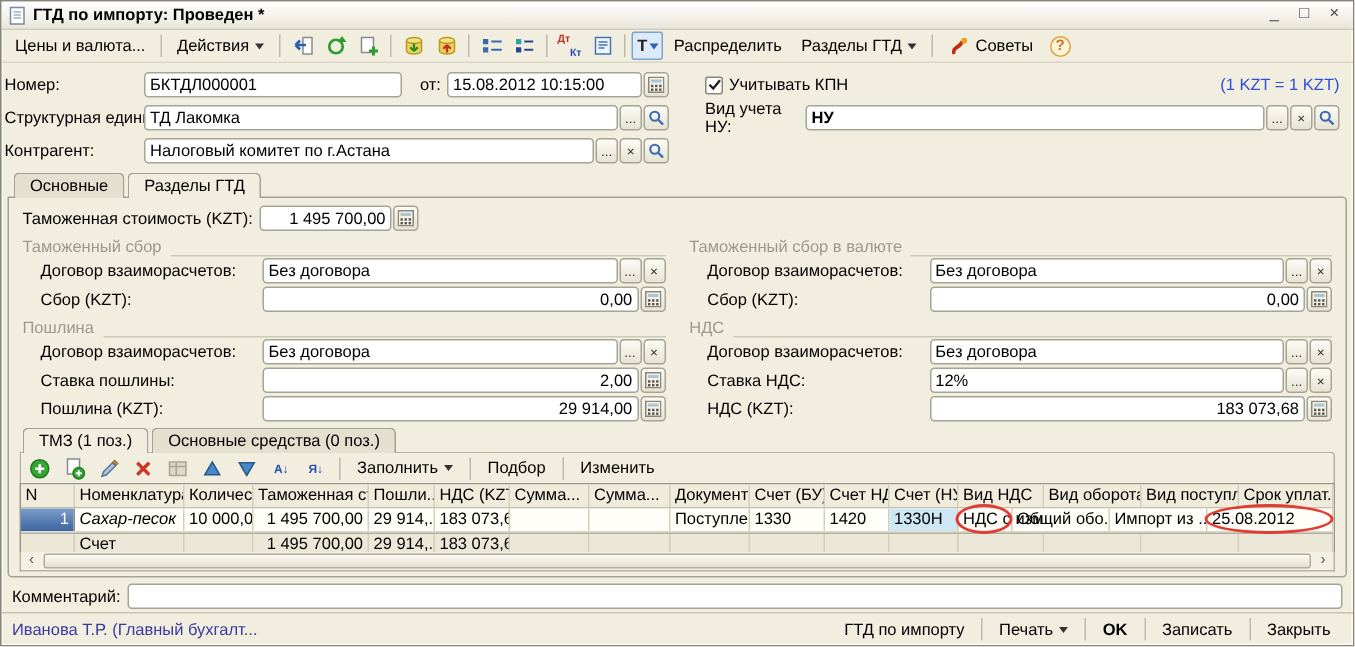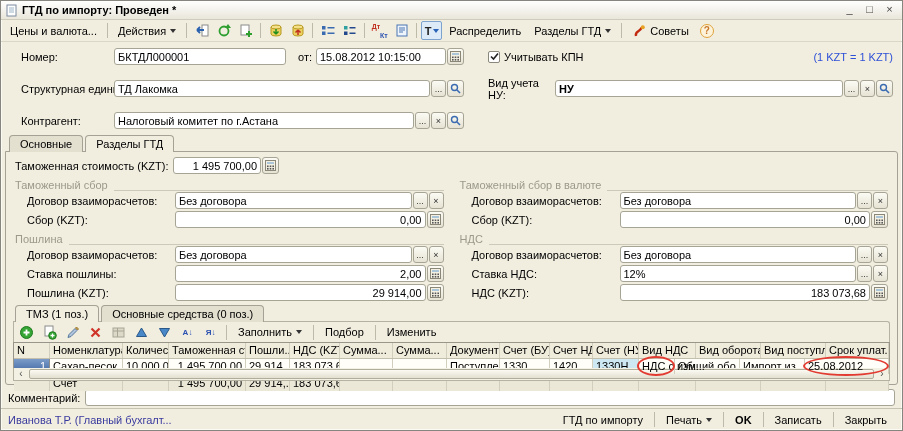--- a/index.html
+++ b/index.html
@@ -27,21 +27,21 @@
   .darr { width:0; height:0; border-left:3px solid transparent; border-right:3px solid transparent;
           border-top:4px solid #333; display:inline-block; }
   .dtkt { position:relative; width:16px; height:14px; display:inline-block; }
   .dtkt i { font-style:normal; position:absolute; top:-1px; left:0; font-size:7px; font-weight:bold; color:#c03020; }
   .dtkt b { position:absolute; bottom:-1px; right:0; font-size:7px; font-weight:bold; color:#2a50b0; }
   .t-ico { font-size:11px; font-weight:bold; color:#222; display:flex; align-items:center; gap:1px; }
   .helpc { width:14px; height:14px; border:1px solid #e0a23c; border-radius:50%; background:#fdf3da;
            color:#c8762a; font-weight:bold; text-align:center; line-height:12px; font-size:10px; margin-left:4px; }
   .sortg { font-size:8px; font-weight:bold; color:#2a50b0; display:flex; align-items:center; }
   
-  .fields { flex:none; padding:5px 0 3px 20px; display:grid; grid-template-columns:452px 1fr; row-gap:13px; }
+  .fields { flex:none; padding:5px 0 3px 2px; display:grid; grid-template-columns:452px 1fr; row-gap:3px; }
   .frow { display:flex; align-items:center; height:19px; padding-right:9px; }
   .frow.rcol { padding-left:15px; }
   .flabel { width:93px; flex:none; white-space:nowrap; }
   input.fld { height:17px; border:1px solid #a6a494; border-radius:3px; background:#fff;
               font:inherit; padding:0 3px; min-width:0; outline:none; }
   input.num { text-align:right; }
   .fbtn { height:17px; min-width:15px; flex:none; border:1px solid #a6a494; border-radius:3px;
           background:linear-gradient(#fcfbf4,#e6e3d4); font-size:9px; line-height:14px;
           text-align:center; margin-left:1px; padding:0 2px; color:#333; display:flex;
           align-items:center; justify-content:center; cursor:default; }
@@ -541,21 +541,21 @@
             <div class="cell" style="width: 50px;">Счет (БУ)</div>
             <div class="cell" style="width: 43px;">Счет НДС</div>
             <div class="cell" style="width: 46px;">Счет (НУ)</div>
             <div class="cell" style="width: 57px;">Вид НДС</div>
             <div class="cell" style="width: 65px;">Вид оборота</div>
             <div class="cell" style="width: 65px;">Вид поступл...</div>
             <div class="cell" style="width: 58px; flex: 1 1 0%;">Срок уплат...</div>
           </div>
         <div class="grow-d" id="grid-row">
             <div class="cell rowmark" style="width: 36px; text-align: right;">1</div>
-            <div class="cell" style="width: 73px;">Сахар-песок</div>
+            <div class="cell" style="width: 73px; font-style: italic;">Сахар-песок</div>
             <div class="cell" style="width: 46px; text-align: right;">10 000,0...</div>
             <div class="cell" style="width: 77px; text-align: right;">1 495 700,00</div>
             <div class="cell" style="width: 44px; text-align: right;">29 914,...</div>
             <div class="cell" style="width: 50px; text-align: right;">183 073,68</div>
             <div class="cell" style="width: 53px;"></div>
             <div class="cell" style="width: 54px;"></div>
             <div class="cell" style="width: 53px;">Поступлени...</div>
             <div class="cell" style="width: 50px;">1330</div>
             <div class="cell" style="width: 43px;">1420</div>
             <div class="cell hl" style="width: 46px;">1330Н</div>

